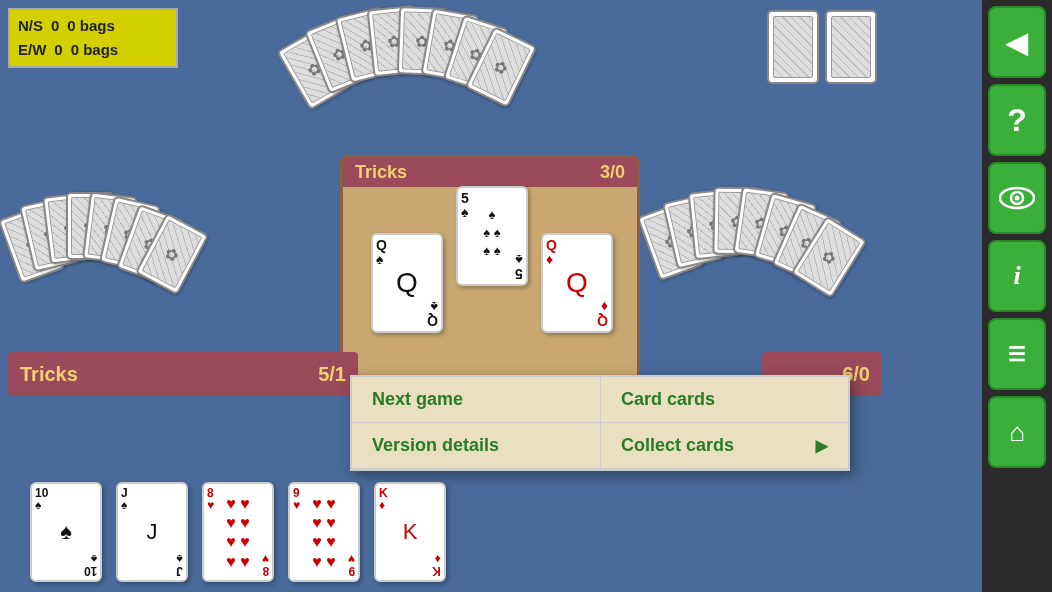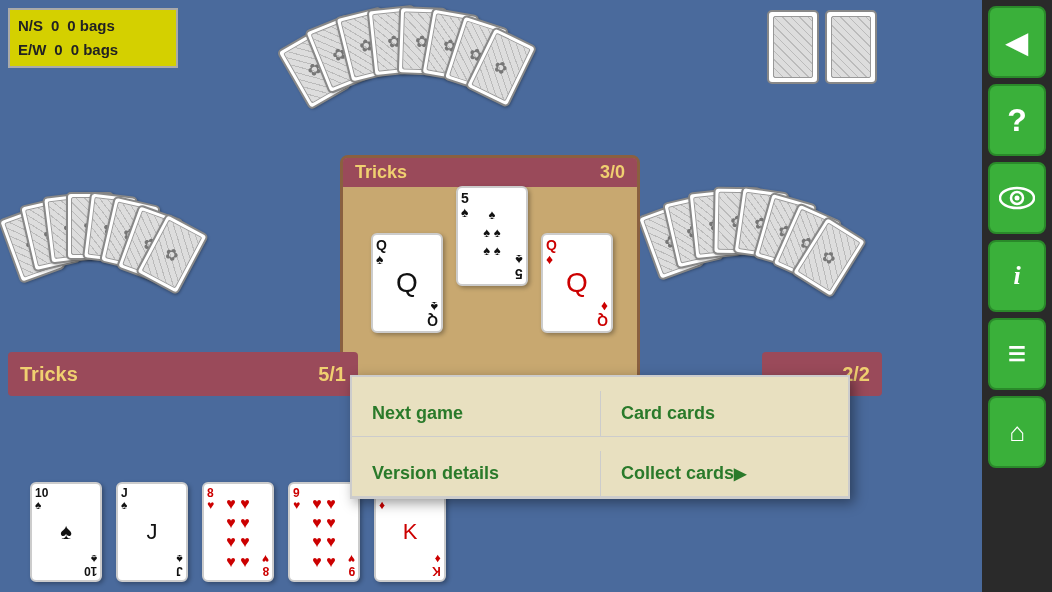--- a/index.html
+++ b/index.html
@@ -228,30 +228,30 @@
       grid-template-columns: 1fr 1fr;
     }
     .menu-item {
       padding: 12px 20px;
       font-size: 18px;
       color: #2a7a2a;
       font-weight: 600;
       cursor: pointer;
       border-bottom: 1px solid #ccc;
       background: #e8e0c0;
-      margin-top: 14px;
     }
     .menu-item.highlighted {
       background: #b8b0a0;
     }
     .menu-item-right {
       border-left: 1px solid #ccc;
     }
     .menu-item-with-arrow {
       display: flex;
+      justify-content: space-between;
       align-items: center;
     }
     .menu-arrow {
       color: #2a7a2a;
       font-size: 16px;
     }
 
     
     .north-fan {
       position: absolute;
@@ -444,21 +444,21 @@
       <div class="card-rank-bottom red">Q<br>♦</div>
     </div>
   </div>
 
   <div class="bottom-tricks">
     <span class="bottom-tricks-label">Tricks</span>
     <span class="bottom-tricks-score">5/1</span>
   </div>
 
   <div class="right-tricks">
-    <span class="bottom-tricks-score">2/2</span>
+    <span class="bottom-tricks-score">6/0</span>
   </div>
 
   <div class="south-cards">
 
     <div class="card-face-sm">
       <div style="font-size:12px;font-weight:bold;color:#111;line-height:1;">10<br>♠</div>
       <div class="suit-center" style="color:#111;font-size:22px;">♠</div>
       <div style="font-size:12px;font-weight:bold;color:#111;line-height:1;align-self:flex-end;transform:rotate(180deg);margin-top:auto;">10<br>♠</div>
     </div>
 

